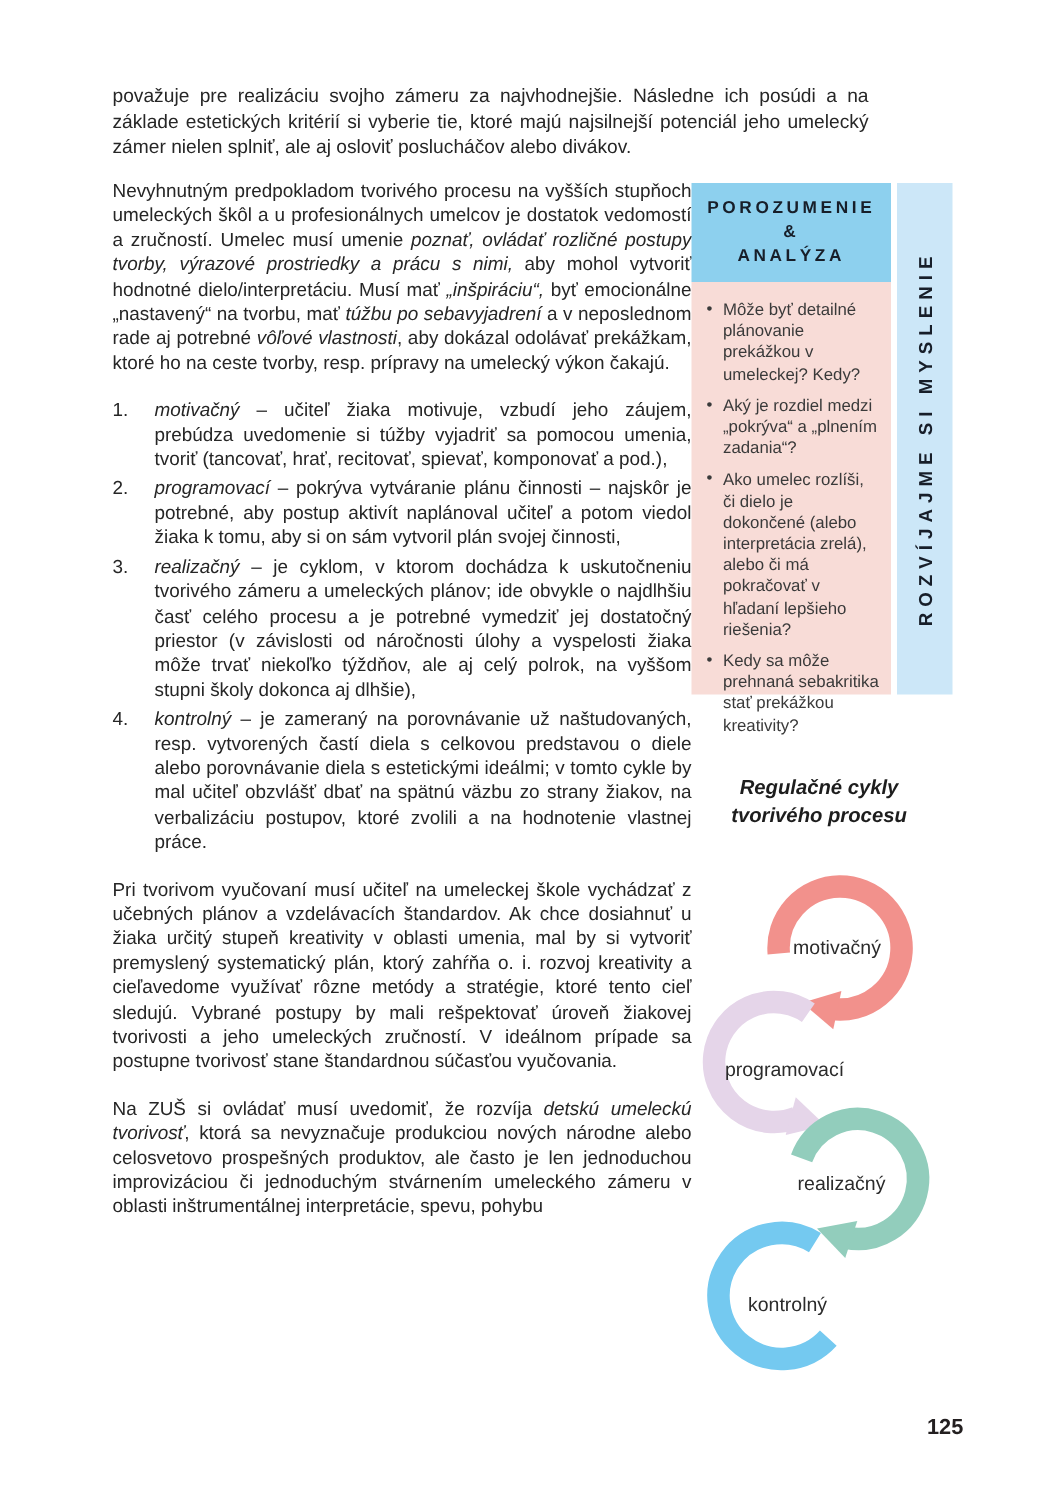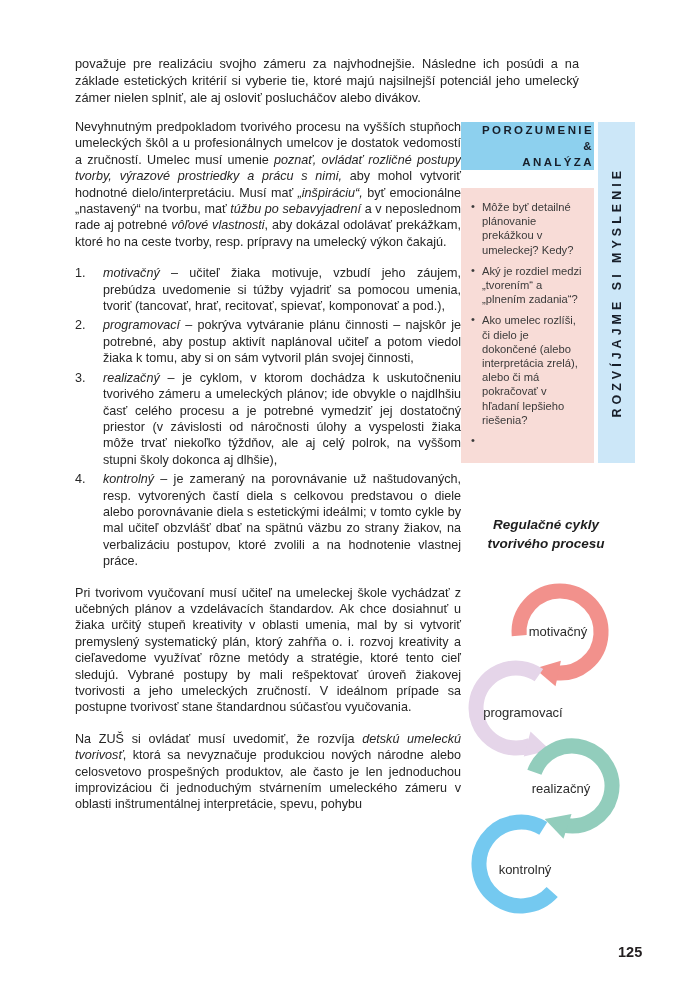--- a/index.html
+++ b/index.html
@@ -17,22 +17,22 @@
   #body-col{
     left:75px;top:119px;width:386px;
     font-size:12.6px;line-height:16.4px;text-align:justify;
   }
   .blk{margin-bottom:15px;}
   .blk.li{margin-bottom:3px;position:relative;padding-left:28px;}
   .blk.li .marker{position:absolute;left:0;top:0;}
   .blk.li.last{margin-bottom:15px;}
   
   #sidebar-header{
-    left:461px;top:122px;width:133px;height:48px;
-    display:flex;flex-direction:column;justify-content:center;align-items:flex-end;
+    left:461px;top:122px;width:133px;height:66px;
+    display:flex;flex-direction:column;justify-content:center;align-items:center;
     font-weight:bold;font-size:11.5px;letter-spacing:2.4px;line-height:16px;
     text-align:center;
   }
   #question-box{
     left:461px;top:188px;width:133px;height:275px;
     box-sizing:border-box;padding:12px 8px 8px 10px;
   }
   #question-list{list-style:none;margin:0;padding:0;}
   #question-list .q{
     position:relative;padding-left:11px;margin-bottom:7px;
@@ -79,23 +79,23 @@
 
 <div class="abs" id="sidebar-header" style="background: rgb(141, 208, 238); color: rgb(23, 30, 41);">
   <span>POROZUMENIE</span>
   <span>&amp;</span>
   <span>ANALÝZA</span>
 </div>
 
 <div class="abs" id="question-box" style="background: rgb(248, 220, 215);">
   <ul id="question-list">
       <li class="q"><span class="bullet">•</span><span>Môže byť detailné plánovanie prekážkou v umeleckej? Kedy?</span></li>
-      <li class="q"><span class="bullet">•</span><span>Aký je rozdiel medzi „tvorením“ a „plnením zadania“?</span></li>
+      <li class="q"><span class="bullet">•</span><span>Aký je rozdiel medzi „pokrýva“ a „plnením zadania“?</span></li>
       <li class="q"><span class="bullet">•</span><span>Ako umelec rozlíši, či dielo je dokončené (alebo interpretácia zrelá), alebo či má pokračovať v hľadaní lepšieho riešenia?</span></li>
-      <li class="q"><span class="bullet">•</span></li>
+      <li class="q"><span class="bullet">•</span><span>Kedy sa môže prehnaná sebakritika stať prekážkou kreativity?</span></li>
     </ul>
 </div>
 
 <div class="abs" id="side-band" style="background: rgb(204, 231, 248); color: rgb(23, 30, 41);">
   <span class="vtext">ROZVÍJAJME SI MYSLENIE</span>
 </div>
 
 <div class="abs" id="diagram">
   <div id="diagram-title">
     <div>Regulačné cykly</div>

